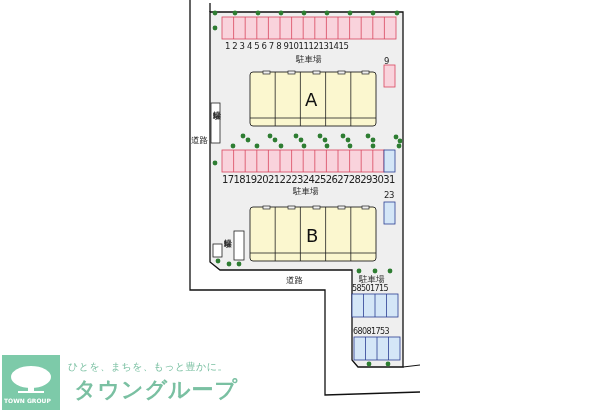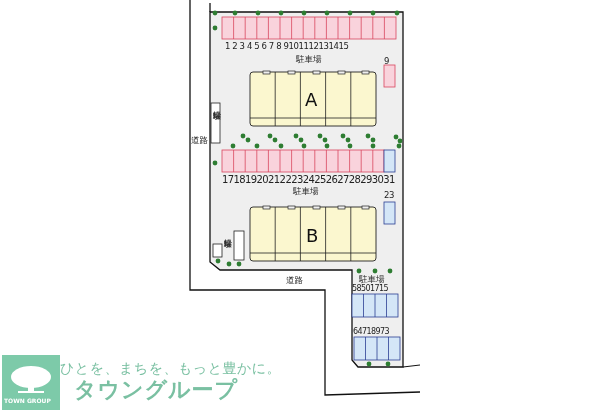--- a/index.html
+++ b/index.html
@@ -5,21 +5,21 @@
   * { margin:0; padding:0; box-sizing:border-box; }
   body { width:612px; height:412px; background:#ffffff; position:relative; overflow:hidden;
          font-family:"DejaVu Sans", sans-serif; }
   svg { position:absolute; left:0; top:0; }
   .lbl { position:absolute; font-size:8.5px; color:#222; white-space:nowrap; line-height:1; }
   .num { position:absolute; font-size:8.5px; color:#222; letter-spacing:-0.4px; line-height:1; }
   .vtext { position:absolute; writing-mode:vertical-rl; font-size:8px; color:#222; line-height:1; }
   .big { position:absolute; font-size:18px; color:#111; line-height:1; }
   .logo-box { position:absolute; left:2px; top:355px; width:58px; height:55px; background:#7dcaa9; }
   .logo-en { position:absolute; left:4px; top:397px; font-size:6px; color:#fff; font-weight:bold; letter-spacing:0; }
-  .tag { position:absolute; left:60px; top:360px; font-size:14px; color:#7ac0a2; letter-spacing:0.5px; }
+  .tag { position:absolute; left:68px; top:360px; font-size:10px; color:#7ac0a2; letter-spacing:0.5px; }
   .brand { position:absolute; left:74px; top:375px; font-size:22px; color:#7ac0a2; letter-spacing:1px; font-weight:bold; }
 </style>
 </head>
 <body>
 
 <svg width="612" height="412">
 
   <polyline points="190,0 190,290 325,290 325,395 420,392" fill="none" stroke="#111" stroke-width="1.3"></polyline>
 
   <polygon points="211,12 403,12 403,367 358,367 352,360 352,270 220,270 210,262 210,12" fill="#efefef" stroke="#111" stroke-width="1.3"></polygon>
@@ -170,21 +170,21 @@
 <div class="vtext" style="left:212px;top:105px;">駐輪場</div>
 <div class="lbl" style="left:191px;top:136px;">道路</div>
 <div class="num" style="left:222px;top:175px;font-size:10px;letter-spacing:-0.6px;">171819202122232425262728293031</div>
 <div class="lbl" style="left:293px;top:187px;">駐車場</div>
 <div class="num" style="left:384px;top:191px;">23</div>
 <div class="big" style="left:306px;top:227px;">B</div>
 <div class="vtext" style="left:223px;top:233px;">駐輪場</div>
 <div class="lbl" style="left:286px;top:276px;">道路</div>
 <div class="lbl" style="left:359px;top:275px;">駐車場</div>
 <div class="num" style="left:352px;top:285px;font-size:8px;letter-spacing:-0.6px;">58501715</div>
-<div class="num" style="left:353px;top:328px;font-size:8px;letter-spacing:-0.6px;">64718973</div>
+<div class="num" style="left:353px;top:328px;font-size:8px;letter-spacing:-0.6px;">68081753</div>
 
 <div class="logo-box">
   <svg width="58" height="55">
     <ellipse cx="29" cy="22" rx="20" ry="11" fill="#fff"></ellipse>
     <rect x="26" y="24" width="6" height="14" fill="#fff"></rect>
     <rect x="16" y="36" width="26" height="2" fill="#fff"></rect>
   </svg>
 </div>
 <div class="logo-en">TOWN GROUP</div>
 <div class="tag">ひとを、まちを、もっと豊かに。</div>

